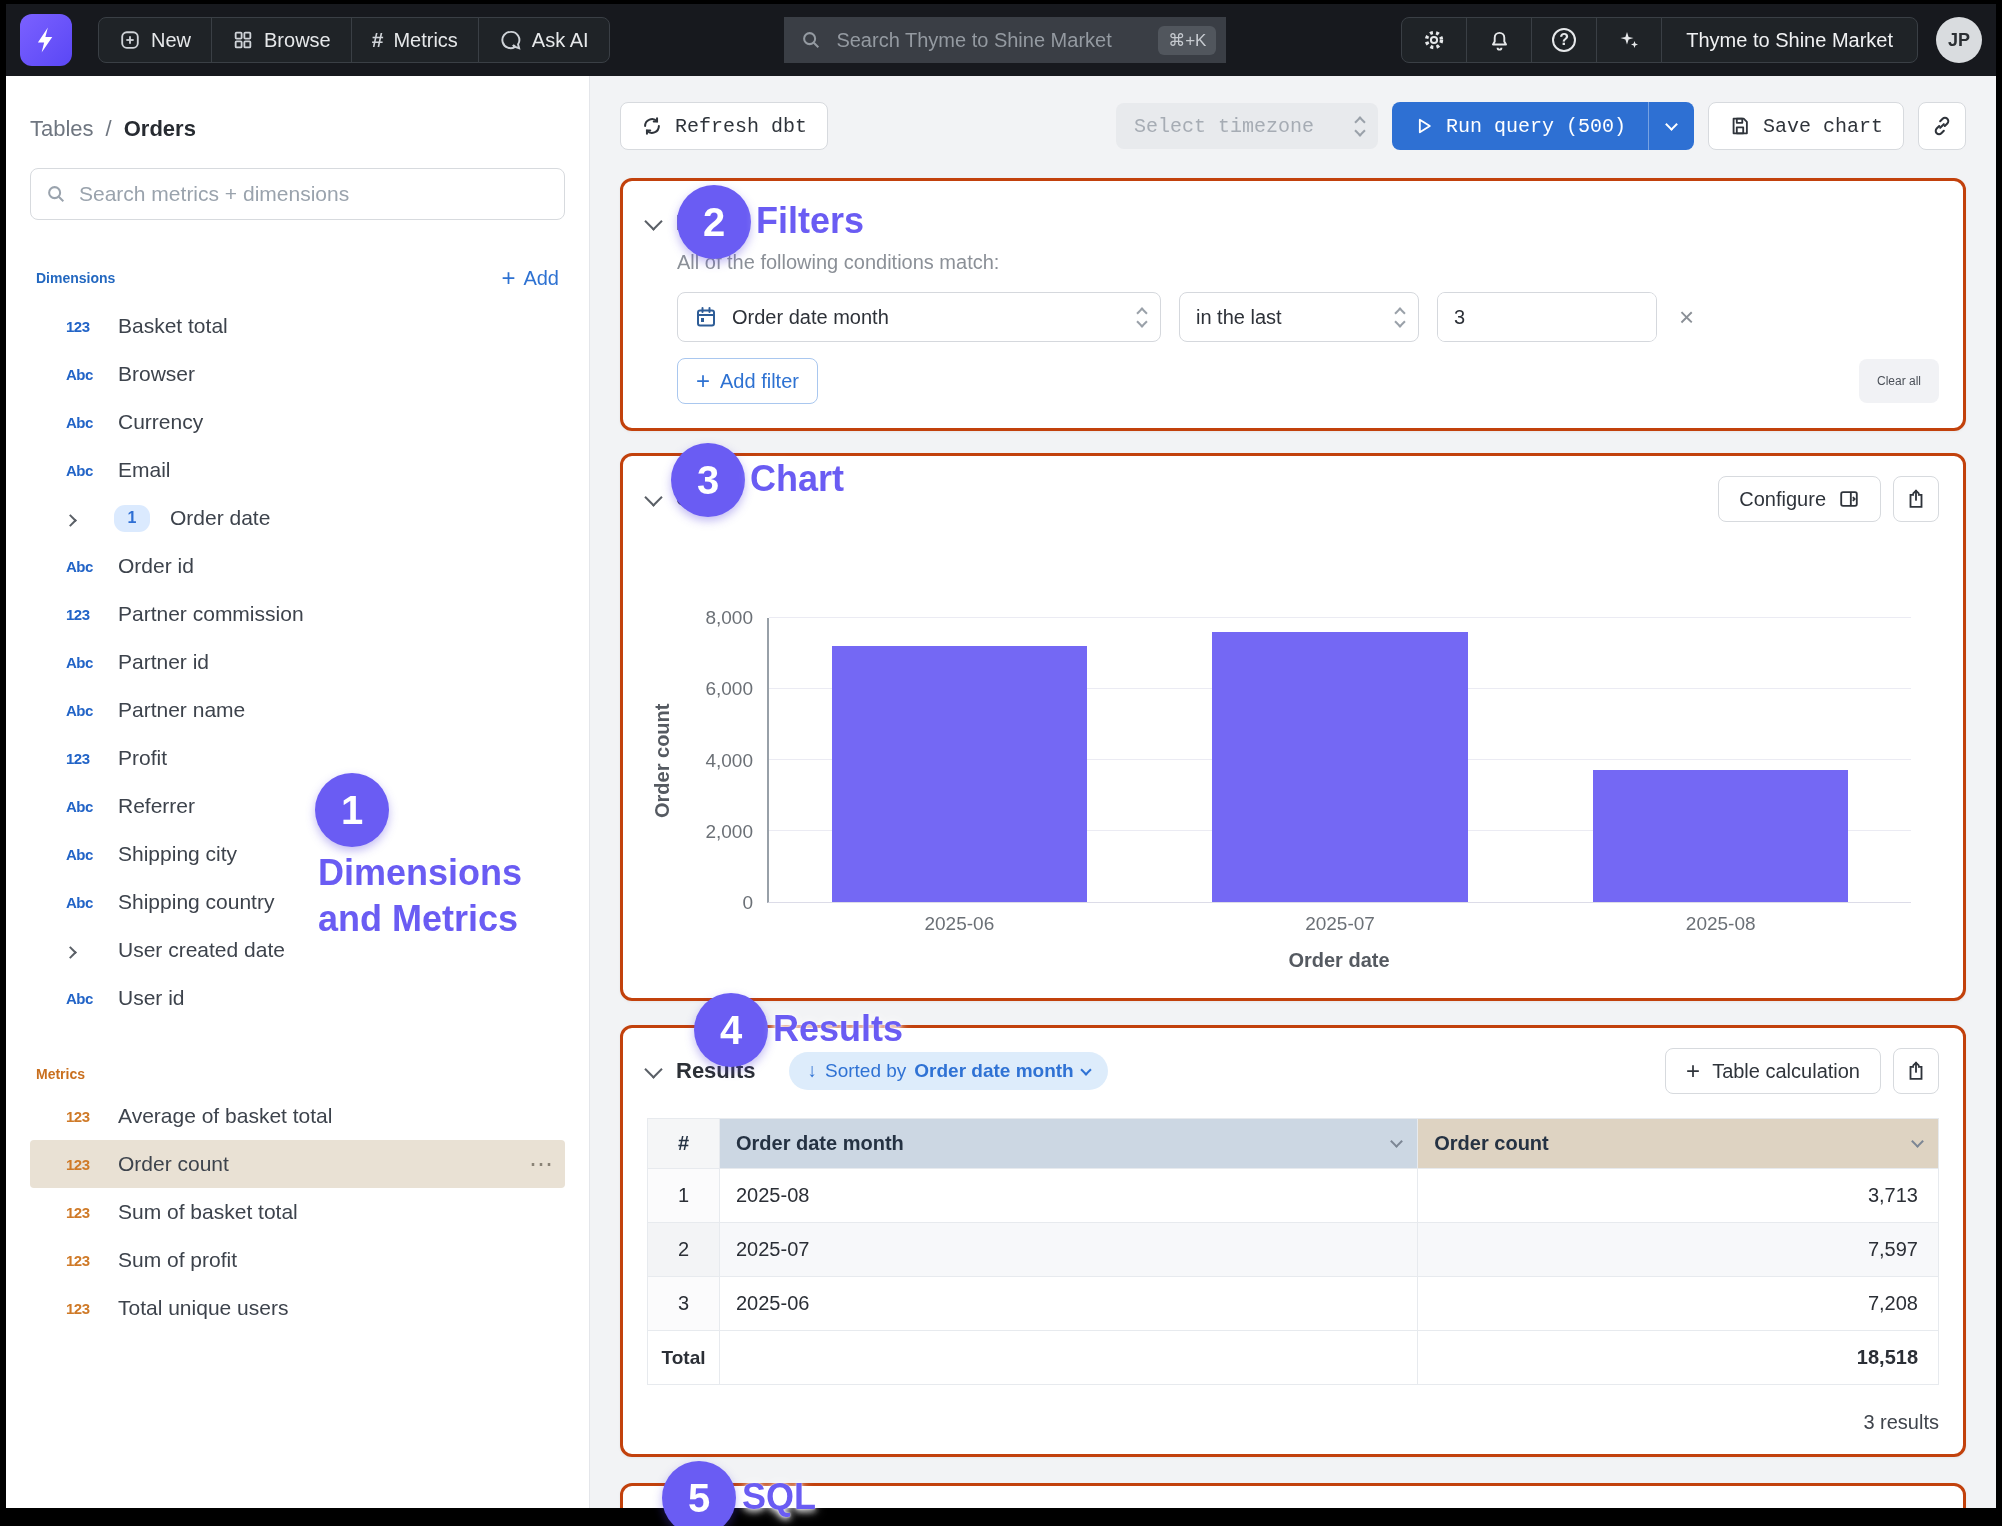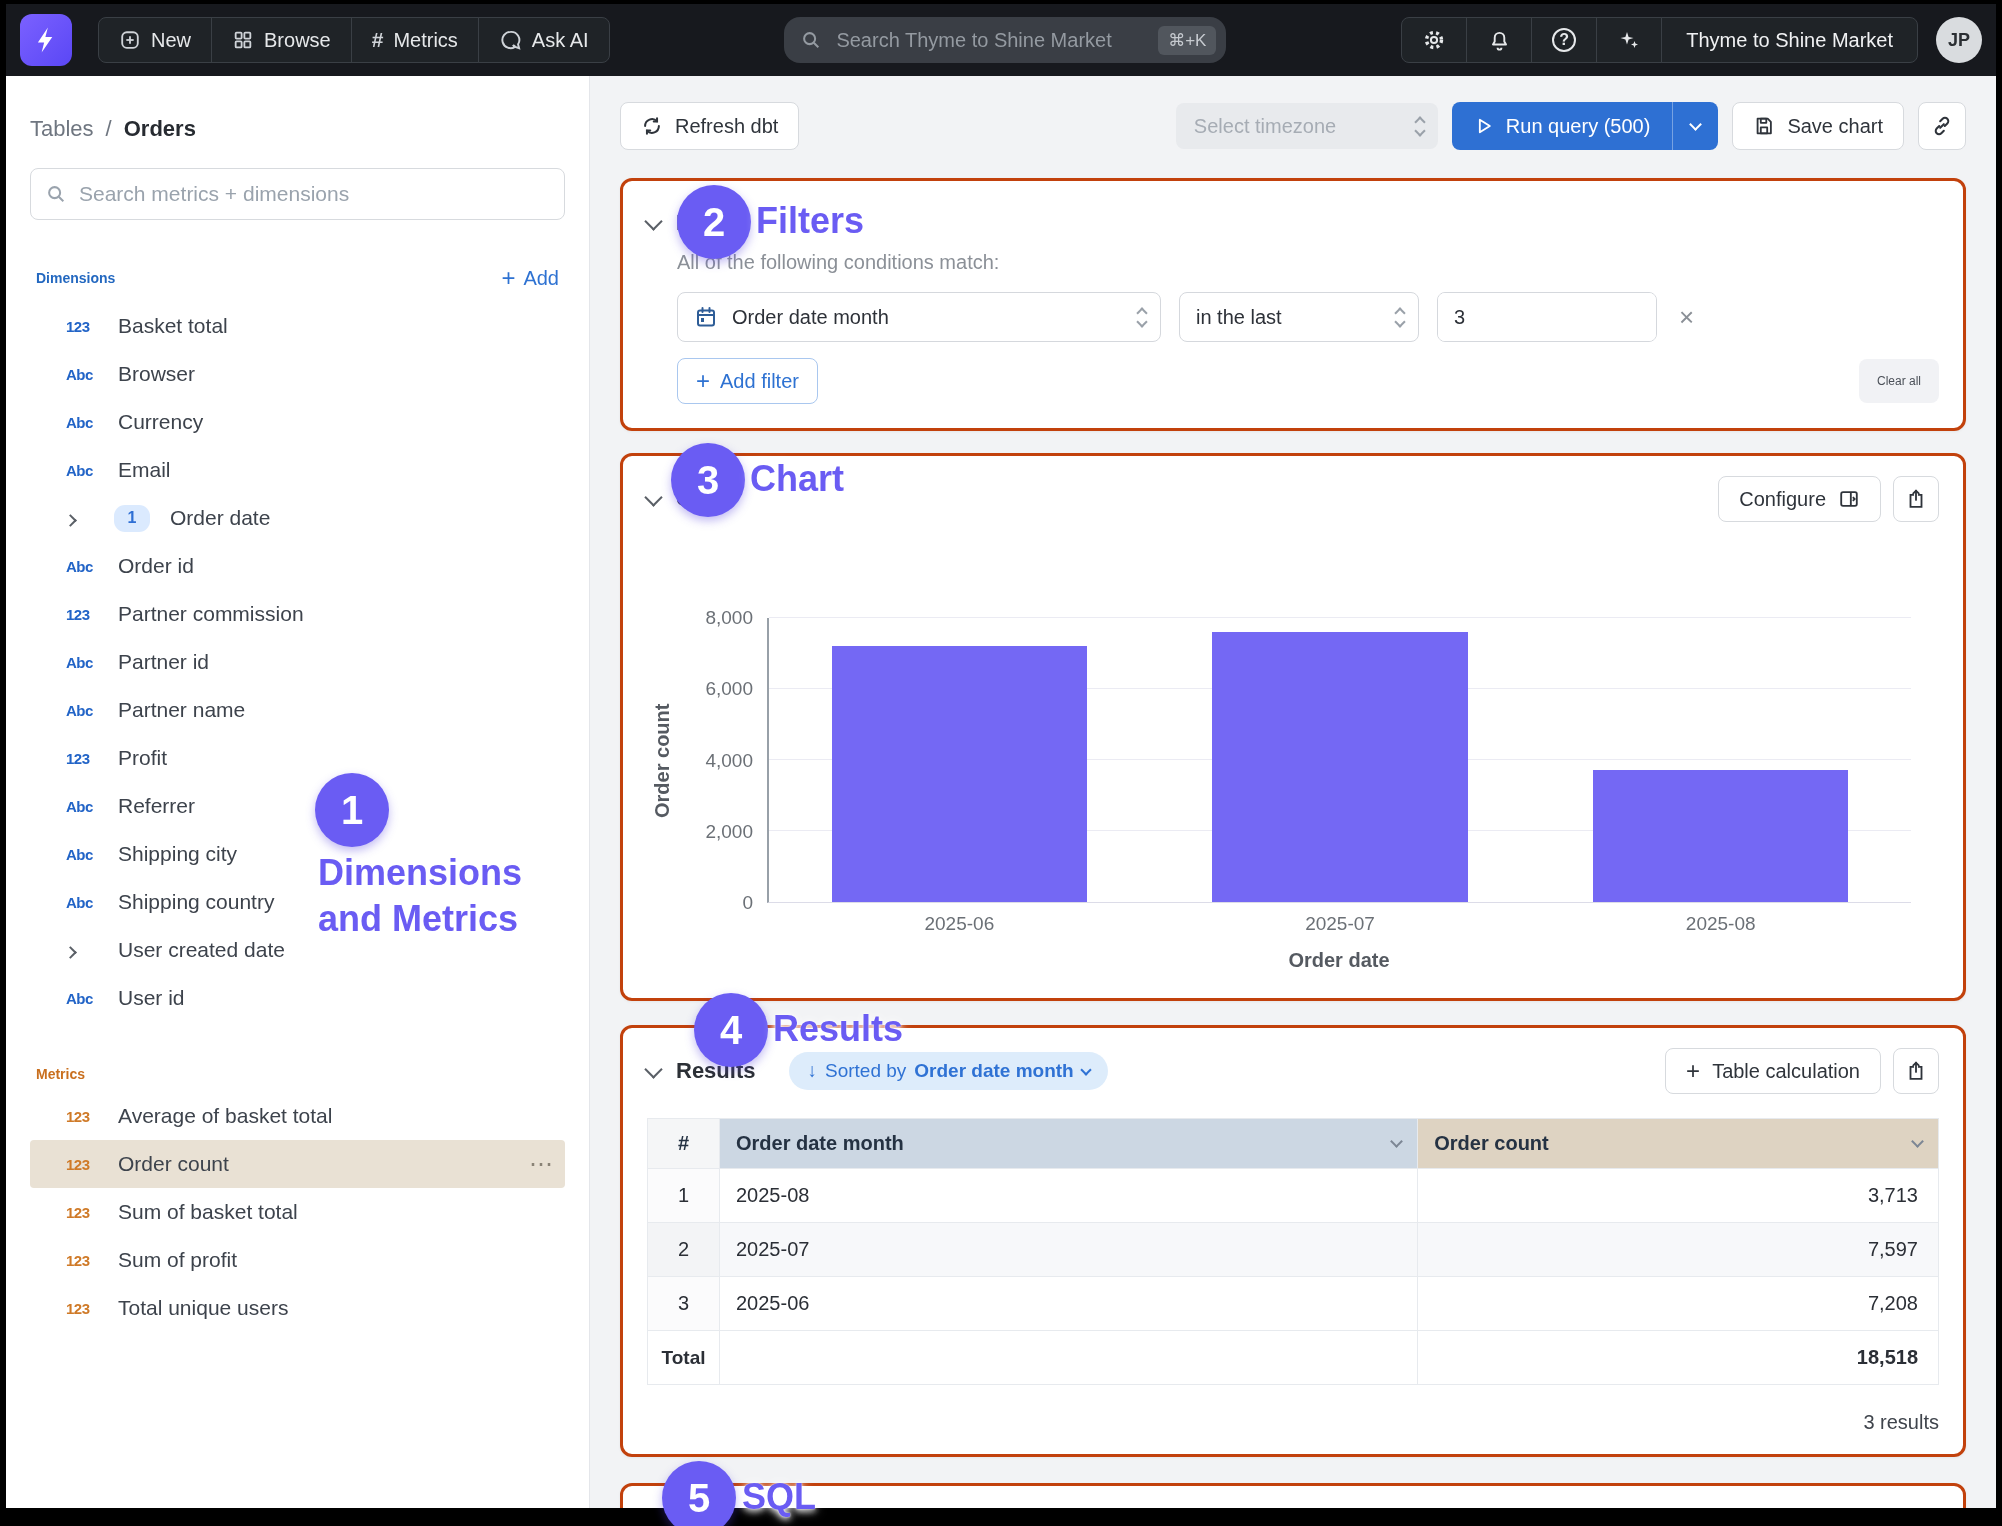--- a/index.html
+++ b/index.html
@@ -8,21 +8,21 @@
   .chrome { position:absolute; top:4px; left:6px; right:6px; bottom:18px; display:flex; flex-direction:column; overflow:hidden; background:#f2f3f5; }
 
   
   .topnav { height:72px; background:#17191e; display:flex; align-items:center; padding:0 14px; flex:0 0 auto; }
   .logo { width:52px; height:52px; border-radius:12px; background:linear-gradient(135deg,#7b61ff,#5a47f5); display:flex; align-items:center; justify-content:center; }
   .nav-group { display:flex; margin-left:26px; }
   .nav-btn { display:flex; align-items:center; gap:10px; height:46px; padding:0 20px; background:#1f2327; border:1px solid #3a3f45; margin-left:-1px; color:#e6e8ea; font-size:20px; cursor:pointer; }
   .nav-btn:first-child { border-radius:8px 0 0 8px; margin-left:0; }
   .nav-btn:last-child { border-radius:0 8px 8px 0; }
   .nav-btn .hash { font-size:21px; color:#cfd3d8; font-weight:bold; }
-  .gsearch { display:flex; align-items:center; gap:14px; width:442px; height:46px; margin:0 auto; background:#3a3e45; border-radius:16px; padding:0 10px 0 16px;justify-content:center; }
+  .gsearch { display:flex; align-items:center; gap:14px; width:442px; height:46px; margin:0 auto; background:#3a3e45; border-radius:0; padding:0 10px 0 16px;justify-content:center; }
   .gsearch .ph { flex:1; color:#949aa1; font-size:20px; }
   .gsearch kbd { background:#51565d; color:#c6cacf; border-radius:6px; padding:4px 10px; font-size:17px; font-family:"Liberation Sans",sans-serif; }
   .nav-right { display:flex; align-items:center; }
   .iconseg { display:flex; }
   .iconseg .seg { width:66px; height:46px; background:#1f2327; border:1px solid #3a3f45; margin-left:-1px; display:flex; align-items:center; justify-content:center; color:#e6e8ea; cursor:pointer; }
   .iconseg .seg:first-child { border-radius:8px 0 0 8px; margin-left:0; }
   .iconseg .seg.label { width:auto; padding:0 24px; border-radius:0 8px 8px 0; font-size:20px; color:#f0f1f3; }
   .qmark { width:24px; height:24px; border:2px solid #e6e8ea; border-radius:50%; display:flex; align-items:center; justify-content:center; font-size:16px; font-weight:bold; }
   .avatar { width:46px; height:46px; border-radius:50%; background:#d9dcdf; color:#2b2f33; font-weight:bold; font-size:18px; display:flex; align-items:center; justify-content:center; margin-left:18px; cursor:pointer; }
 
@@ -42,21 +42,21 @@
   .sb-item { display:flex; align-items:center; height:48px; padding:0 10px 0 36px; font-size:21px; color:#3d434c; border-radius:4px; cursor:pointer; }
   .sb-item .ficon { width:52px; font-size:15px; font-weight:bold; letter-spacing:-0.5px; }
   .ficon.blue { color:#2264c7; } .ficon.orange { color:#cf7a28; }
   .sb-item .chev-wrap { width:52px; color:#3d434c; }
   .badge { background:#dbeafe; color:#2f6fd4; font-size:16px; font-weight:bold; border-radius:11px; min-width:36px; height:27px; display:inline-flex; align-items:center; justify-content:center; margin:0 20px 0 -4px; }
   .sb-item.selected { background:#e9e1d4; }
   .sb-item .dots { margin-left:auto; color:#8a8376; font-size:24px; letter-spacing:2px; cursor:pointer; }
 
   
   .main { flex:1; padding:26px 30px 0 30px; overflow:hidden; }
-  .toolbar { display:flex; align-items:center; }
+  .toolbar { display:flex; align-items:center;font-family:Liberation Mono, monospace; }
   .btn { display:inline-flex; align-items:center; gap:12px; height:48px; padding:0 20px; background:#fff; border:1px solid #d7dade; border-radius:8px; font-size:20px; color:#2f343b; font-weight:500; cursor:pointer; }
   .btn.iconbtn { width:48px; padding:0; justify-content:center; }
   .tb-right { margin-left:auto; display:flex; align-items:center; gap:14px; }
   .tz { width:262px; height:46px; background:#e8eaed; border-radius:8px; display:flex; align-items:center; padding:0 14px 0 18px; color:#a6acb4; font-size:20px; cursor:default; }
   .tz .cud { margin-left:auto; }
   .run-group { display:flex; cursor:pointer; }
   .run-main { display:flex; align-items:center; gap:12px; height:48px; padding:0 22px; background:#2e70d3; color:#fff; font-size:20px; font-weight:500; border-radius:8px 0 0 8px; }
   .run-split { width:46px; height:48px; background:#2e70d3; border-left:1px solid rgba(255,255,255,.35); border-radius:0 8px 8px 0; display:flex; align-items:center; justify-content:center; color:#fff; }
 
   .card { background:#fff; border:3px solid #c2410c; border-radius:12px; box-shadow:0 1px 3px rgba(0,0,0,.05); padding:20px 24px; }

